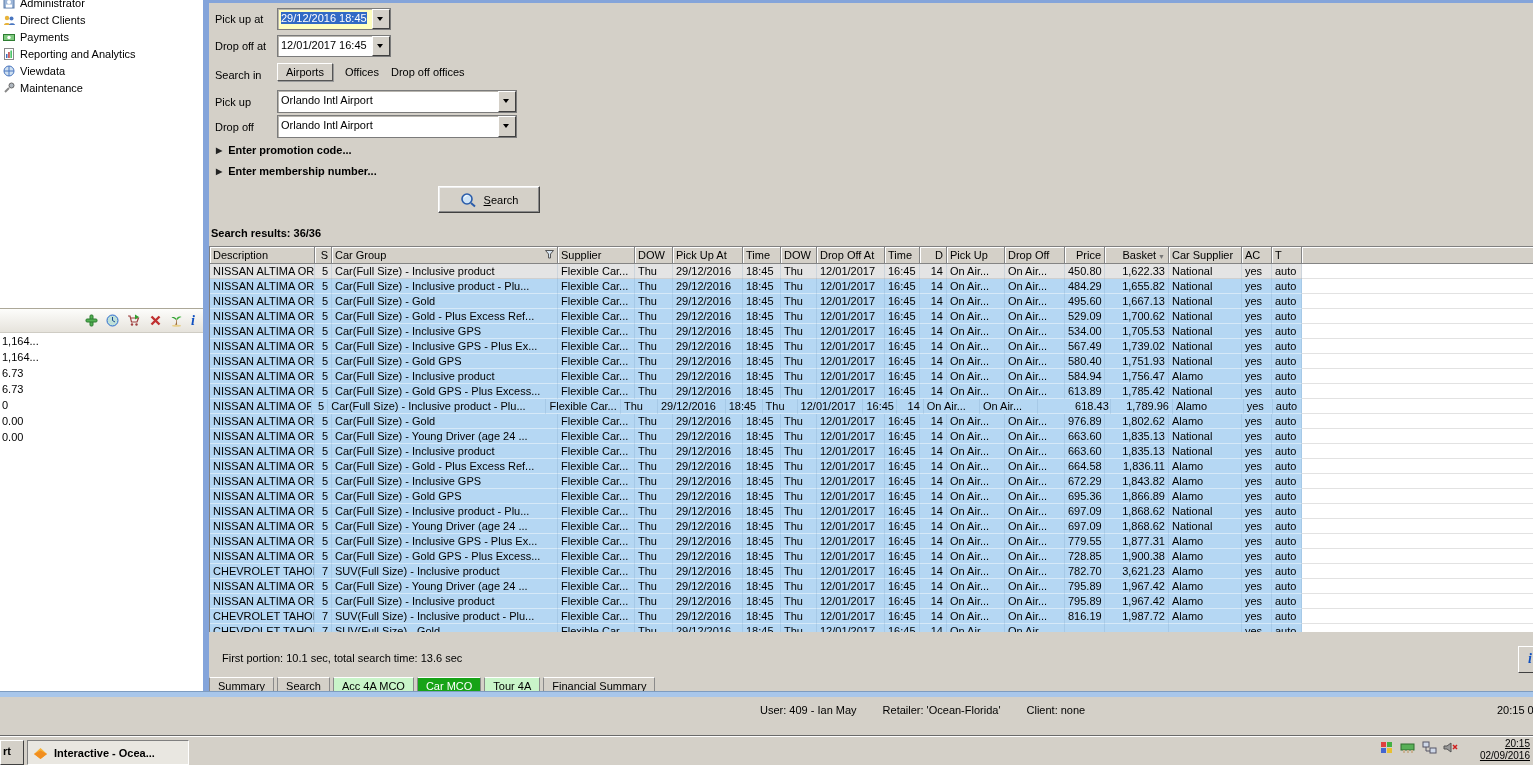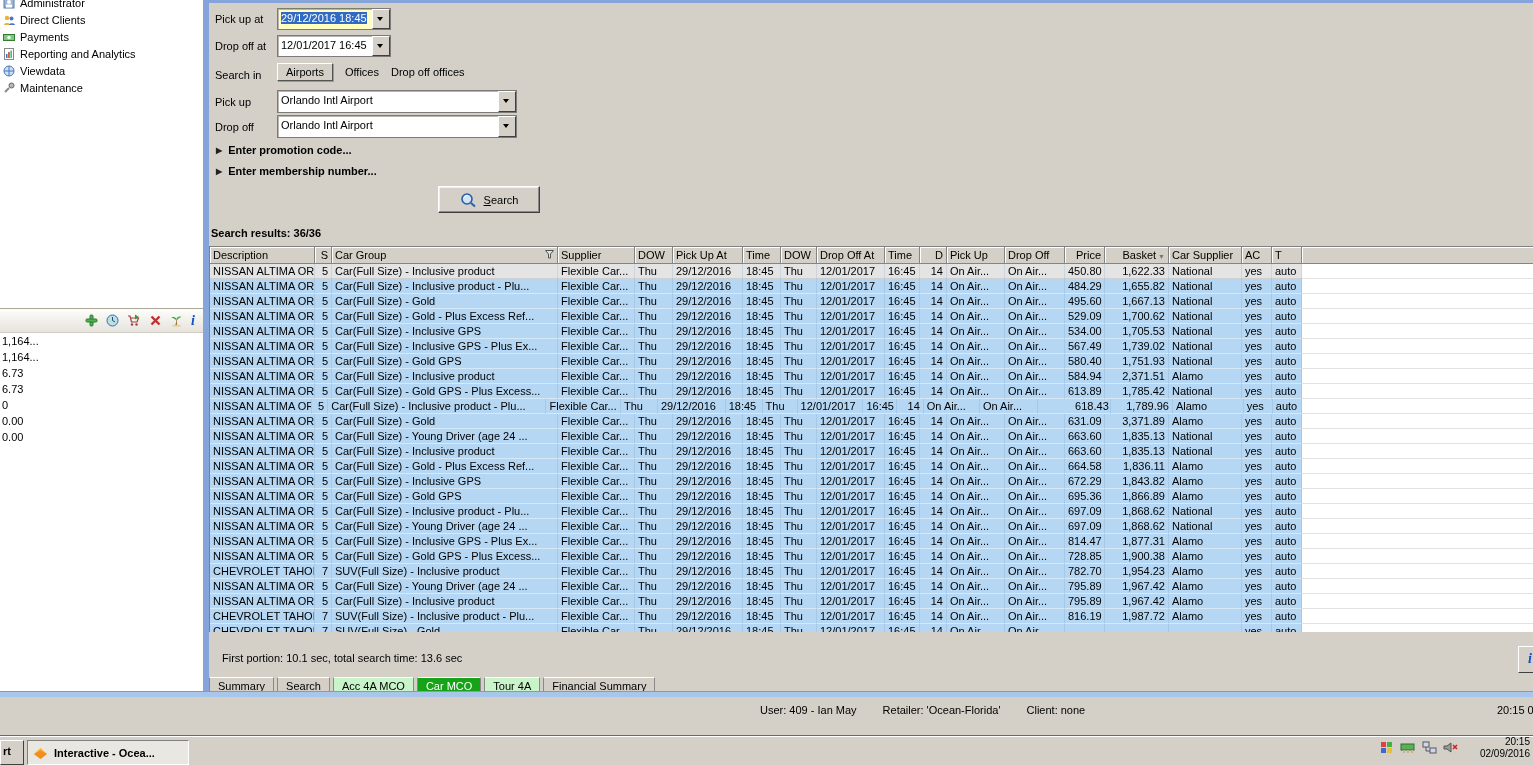--- a/index.html
+++ b/index.html
@@ -81,21 +81,21 @@
   .status-items{position:absolute;left:760px;top:7px;display:flex;gap:26px;white-space:nowrap;}
   .status-clock{position:absolute;left:1497px;top:7px;white-space:nowrap;}
   
   .taskbar{position:absolute;left:0;top:737px;width:1533px;height:28px;background:#d4d0c8;
            box-shadow:0 -1px 0 #fff,0 -2px 0 #6a6a6a;}
   .start-sliver{position:absolute;left:0;top:3px;width:20px;height:23px;background:#d4d0c8;font-weight:bold;
                 border:1px solid;border-color:#fff #404040 #404040 #fff;line-height:21px;padding-left:2px;overflow:hidden;}
   .task-btn{position:absolute;left:27px;top:3px;width:152px;height:23px;background:#e9e7e1;
             border:1px solid;border-color:#808080 #fff #fff #808080;display:flex;align-items:center;gap:5px;
             padding:0 4px;font-weight:bold;white-space:nowrap;overflow:hidden;}
-  .tray{position:absolute;right:0;top:0;height:21px;display:flex;align-items:center;}
+  .tray{position:absolute;right:0;top:0;height:21px;display:flex;text-decoration:underline;}
   .tray-icons{display:flex;align-items:center;gap:6px;margin-right:8px;}
   .tray-clock{width:64px;text-align:right;font-size:10px;line-height:12px;margin-right:3px;padding-top:1px;}
 </style>
 </head>
 <body>
 
 <div class="win">
 
   <div class="sidebar">
     <div class="menu">
@@ -462,21 +462,21 @@
           <div class="td" style="width: 38px;">Thu</div>
           <div class="td" style="width: 70px;">29/12/2016</div>
           <div class="td" style="width: 38px;">18:45</div>
           <div class="td" style="width: 36px;">Thu</div>
           <div class="td" style="width: 68px;">12/01/2017</div>
           <div class="td" style="width: 35px;">16:45</div>
           <div class="td ar" style="width: 27px;">14</div>
           <div class="td" style="width: 58px;">On Air...</div>
           <div class="td" style="width: 60px;">On Air...</div>
           <div class="td ar" style="width: 40px;">584.94</div>
-          <div class="td ar" style="width: 64px;">2,371.51</div>
+          <div class="td ar" style="width: 64px;">1,756.47</div>
           <div class="td" style="width: 73px;">Alamo</div>
           <div class="td" style="width: 30px;">yes</div>
           <div class="td" style="width: 30px;">auto</div>
         </div>
         <div class="tr sel">
           <div class="td" style="width: 105px;">NISSAN ALTIMA OR ...</div>
           <div class="td ar" style="width: 17px;">5</div>
           <div class="td" style="width: 226px;">Car(Full Size) - Gold GPS - Plus Excess...</div>
           <div class="td" style="width: 77px;">Flexible Car...</div>
           <div class="td" style="width: 38px;">Thu</div>
@@ -521,22 +521,22 @@
           <div class="td" style="width: 77px;">Flexible Car...</div>
           <div class="td" style="width: 38px;">Thu</div>
           <div class="td" style="width: 70px;">29/12/2016</div>
           <div class="td" style="width: 38px;">18:45</div>
           <div class="td" style="width: 36px;">Thu</div>
           <div class="td" style="width: 68px;">12/01/2017</div>
           <div class="td" style="width: 35px;">16:45</div>
           <div class="td ar" style="width: 27px;">14</div>
           <div class="td" style="width: 58px;">On Air...</div>
           <div class="td" style="width: 60px;">On Air...</div>
-          <div class="td ar" style="width: 40px;">631.09</div>
-          <div class="td ar" style="width: 64px;">3,371.89</div>
+          <div class="td ar" style="width: 40px;">976.89</div>
+          <div class="td ar" style="width: 64px;">1,802.62</div>
           <div class="td" style="width: 73px;">Alamo</div>
           <div class="td" style="width: 30px;">yes</div>
           <div class="td" style="width: 30px;">auto</div>
         </div>
         <div class="tr sel">
           <div class="td" style="width: 105px;">NISSAN ALTIMA OR ...</div>
           <div class="td ar" style="width: 17px;">5</div>
           <div class="td" style="width: 226px;">Car(Full Size) - Young Driver (age 24 ...</div>
           <div class="td" style="width: 77px;">Flexible Car...</div>
           <div class="td" style="width: 38px;">Thu</div>
@@ -681,21 +681,21 @@
           <div class="td" style="width: 77px;">Flexible Car...</div>
           <div class="td" style="width: 38px;">Thu</div>
           <div class="td" style="width: 70px;">29/12/2016</div>
           <div class="td" style="width: 38px;">18:45</div>
           <div class="td" style="width: 36px;">Thu</div>
           <div class="td" style="width: 68px;">12/01/2017</div>
           <div class="td" style="width: 35px;">16:45</div>
           <div class="td ar" style="width: 27px;">14</div>
           <div class="td" style="width: 58px;">On Air...</div>
           <div class="td" style="width: 60px;">On Air...</div>
-          <div class="td ar" style="width: 40px;">814.47</div>
+          <div class="td ar" style="width: 40px;">779.55</div>
           <div class="td ar" style="width: 64px;">1,877.31</div>
           <div class="td" style="width: 73px;">Alamo</div>
           <div class="td" style="width: 30px;">yes</div>
           <div class="td" style="width: 30px;">auto</div>
         </div>
         <div class="tr sel">
           <div class="td" style="width: 105px;">NISSAN ALTIMA OR ...</div>
           <div class="td ar" style="width: 17px;">5</div>
           <div class="td" style="width: 226px;">Car(Full Size) - Gold GPS - Plus Excess...</div>
           <div class="td" style="width: 77px;">Flexible Car...</div>
@@ -722,21 +722,21 @@
           <div class="td" style="width: 38px;">Thu</div>
           <div class="td" style="width: 70px;">29/12/2016</div>
           <div class="td" style="width: 38px;">18:45</div>
           <div class="td" style="width: 36px;">Thu</div>
           <div class="td" style="width: 68px;">12/01/2017</div>
           <div class="td" style="width: 35px;">16:45</div>
           <div class="td ar" style="width: 27px;">14</div>
           <div class="td" style="width: 58px;">On Air...</div>
           <div class="td" style="width: 60px;">On Air...</div>
           <div class="td ar" style="width: 40px;">782.70</div>
-          <div class="td ar" style="width: 64px;">1,954.23</div>
+          <div class="td ar" style="width: 64px;">3,621.23</div>
           <div class="td" style="width: 73px;">Alamo</div>
           <div class="td" style="width: 30px;">yes</div>
           <div class="td" style="width: 30px;">auto</div>
         </div>
         <div class="tr sel">
           <div class="td" style="width: 105px;">NISSAN ALTIMA OR ...</div>
           <div class="td ar" style="width: 17px;">5</div>
           <div class="td" style="width: 226px;">Car(Full Size) - Young Driver (age 24 ...</div>
           <div class="td" style="width: 77px;">Flexible Car...</div>
           <div class="td" style="width: 38px;">Thu</div>

